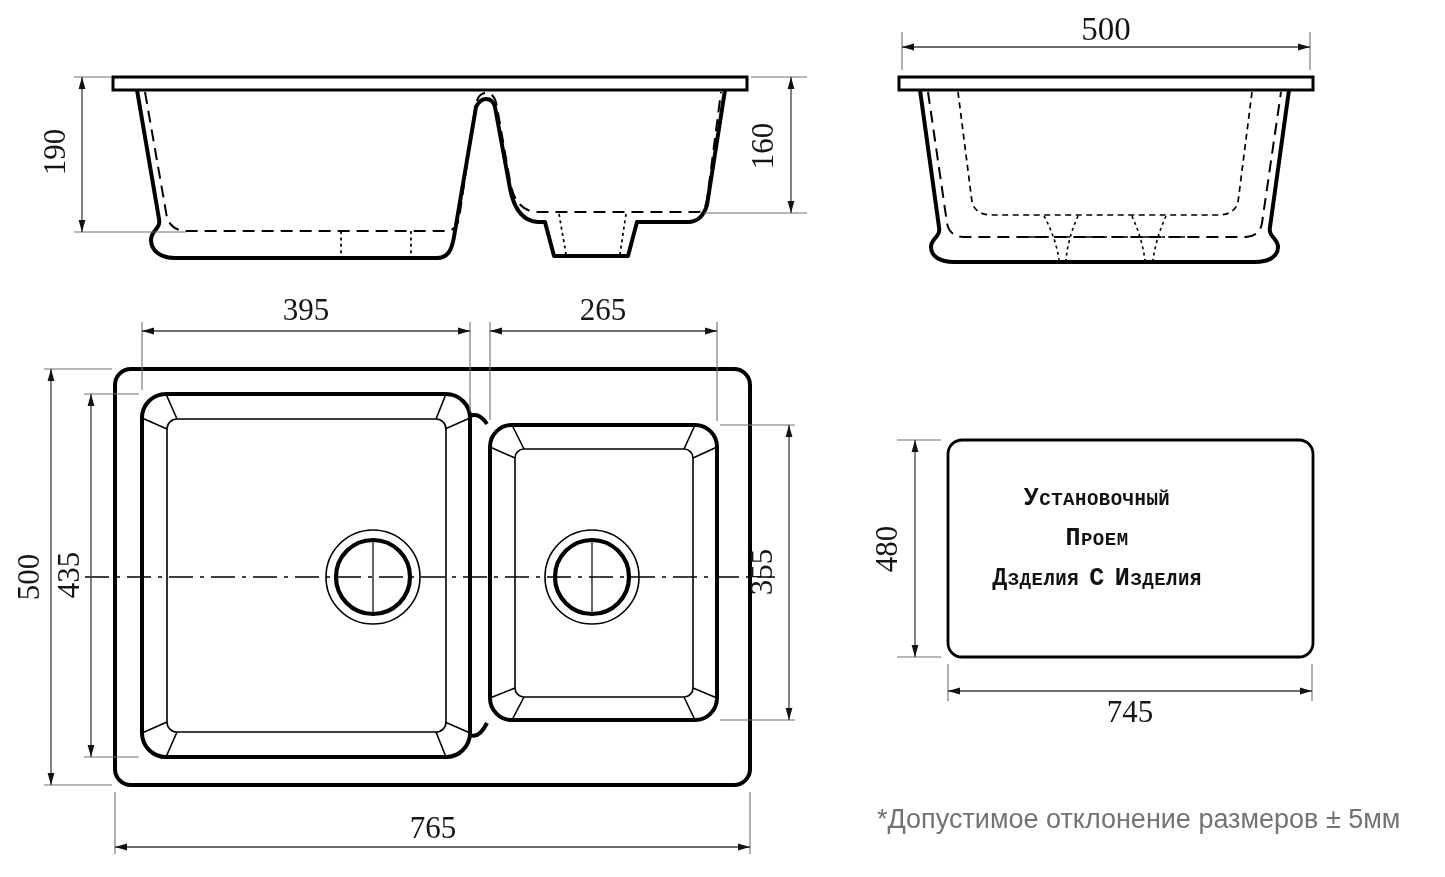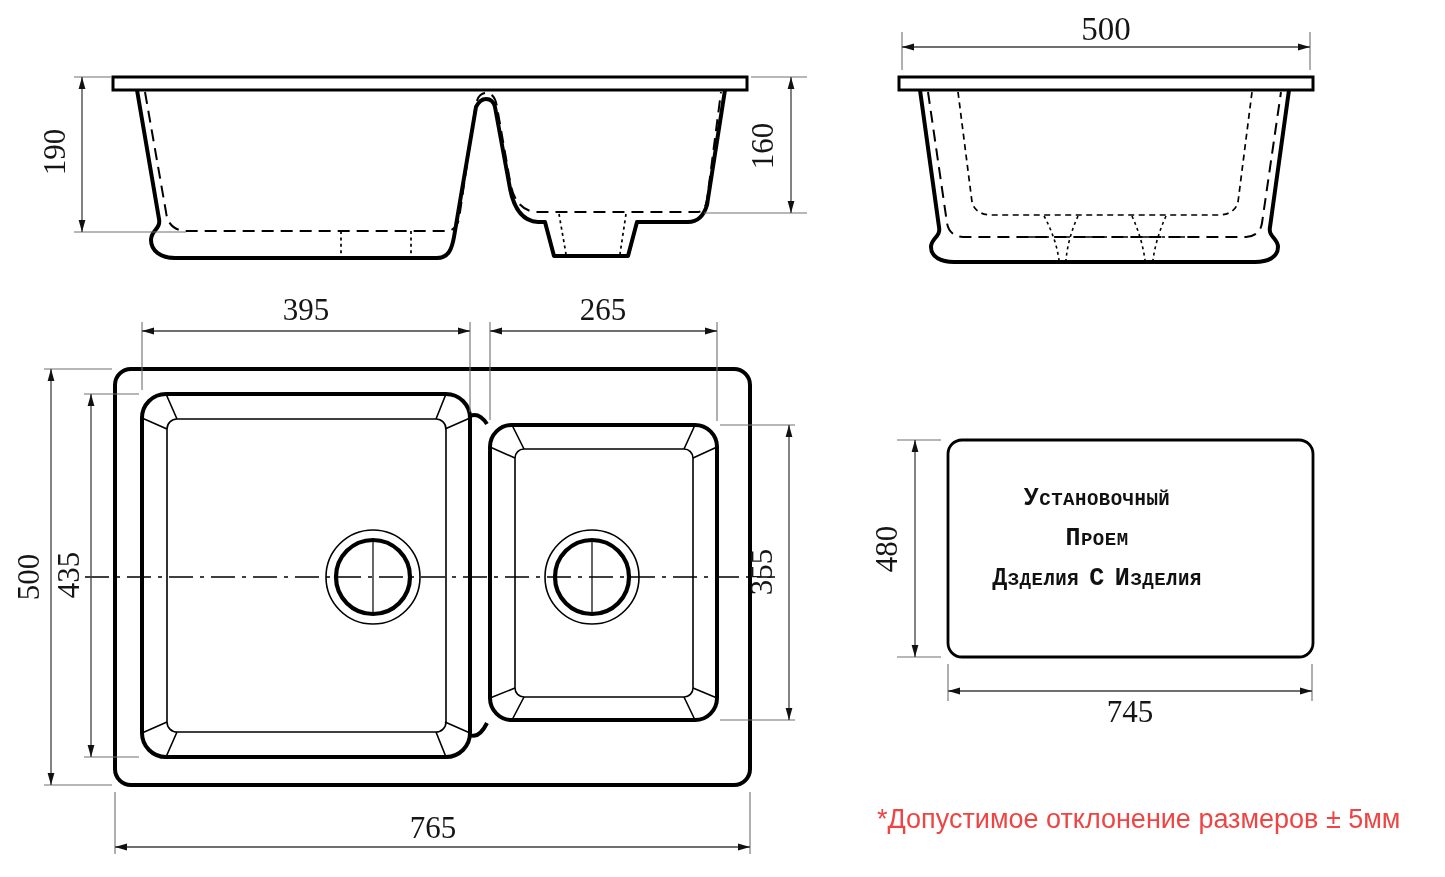--- a/index.html
+++ b/index.html
@@ -7,21 +7,21 @@
          font-family:"Liberation Serif",serif;}
   #drawing{position:absolute;left:0;top:0;}
   .dimtxt{font-family:"Liberation Serif",serif;font-size:31px;fill:#151515;}
   .dimtxt-big{font-family:"Liberation Serif",serif;font-size:33px;fill:#151515;}
   #install-text{position:absolute;left:948px;top:480px;width:298px;text-align:center;
                 font-family:Liberation Mono, monospace;font-weight:bold;color:#111;
                 line-height:37px;letter-spacing:0.5px;}
   #install-text .ini{font-size:25px;}
   #install-text .rest{font-size:19px;}
   #footnote{position:absolute;left:877px;top:804px;font-family:"Liberation Sans",sans-serif;
-            font-size:27px;color:#ef4444;white-space:nowrap;}
+            font-size:27px;color:#737373;white-space:nowrap;}
 </style>
 </head>
 <body>
 
 <div id="stage">
 <svg id="drawing" width="1445" height="877" viewBox="0 0 1445 877">
   <defs>
     <marker id="arr" viewBox="0 0 12 8" refX="12" refY="4" markerWidth="12" markerHeight="8" orient="auto-start-reverse" markerUnits="userSpaceOnUse">
       <path d="M12,4 L0,0.6 L0,7.4 Z" fill="#111"></path>
     </marker>

